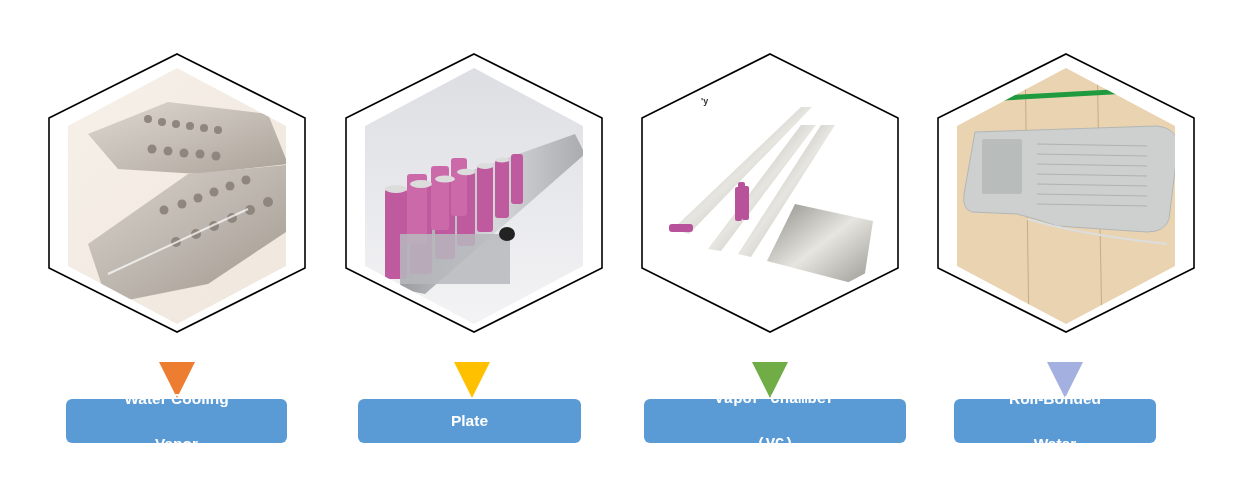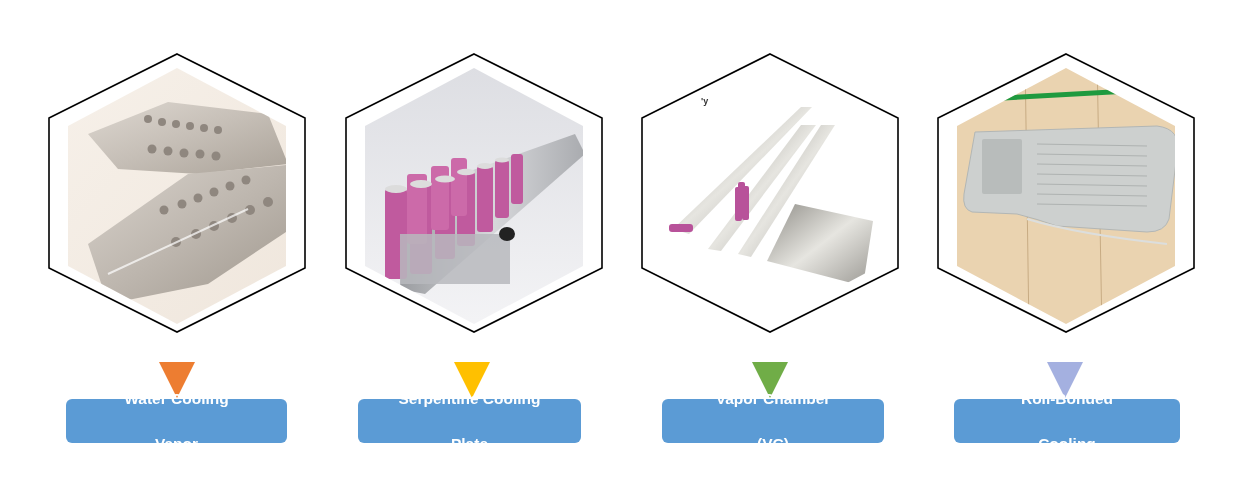--- a/index.html
+++ b/index.html
@@ -176,23 +176,22 @@
 <div class="tri" style="left:159px; border-top-color:#ED7D31;"></div>
 <div class="tri" style="left:454px; border-top-color:#FFC000;"></div>
 <div class="tri" style="left:752px; border-top-color:#70AD47;"></div>
 <div class="tri" style="left:1047px; border-top-color:#A4B0E0;"></div>
 
 <div class="label-box" style="left:66px; width:221px;">
   <span>Water Cooling</span>
   <span>Vapor</span>
 </div>
 <div class="label-box" style="left:358px; width:223px;">
-  <span>Serpentine Cooling</span>
   <span>Plate</span>
 </div>
-<div class="label-box" style="left:662px; width:222px;">
+<div class="label-box" style="left:644px; width:262px;font-family:Liberation Mono, monospace;">
   <span>Vapor Chamber</span>
   <span>(VC)</span>
 </div>
-<div class="label-box" style="left:954px; width:226px;">
+<div class="label-box" style="left:954px; width:202px;">
   <span>Roll-Bonded</span>
-  <span>Cooling</span>
+  <span>Water</span>
 </div>
 
 </body></html>

